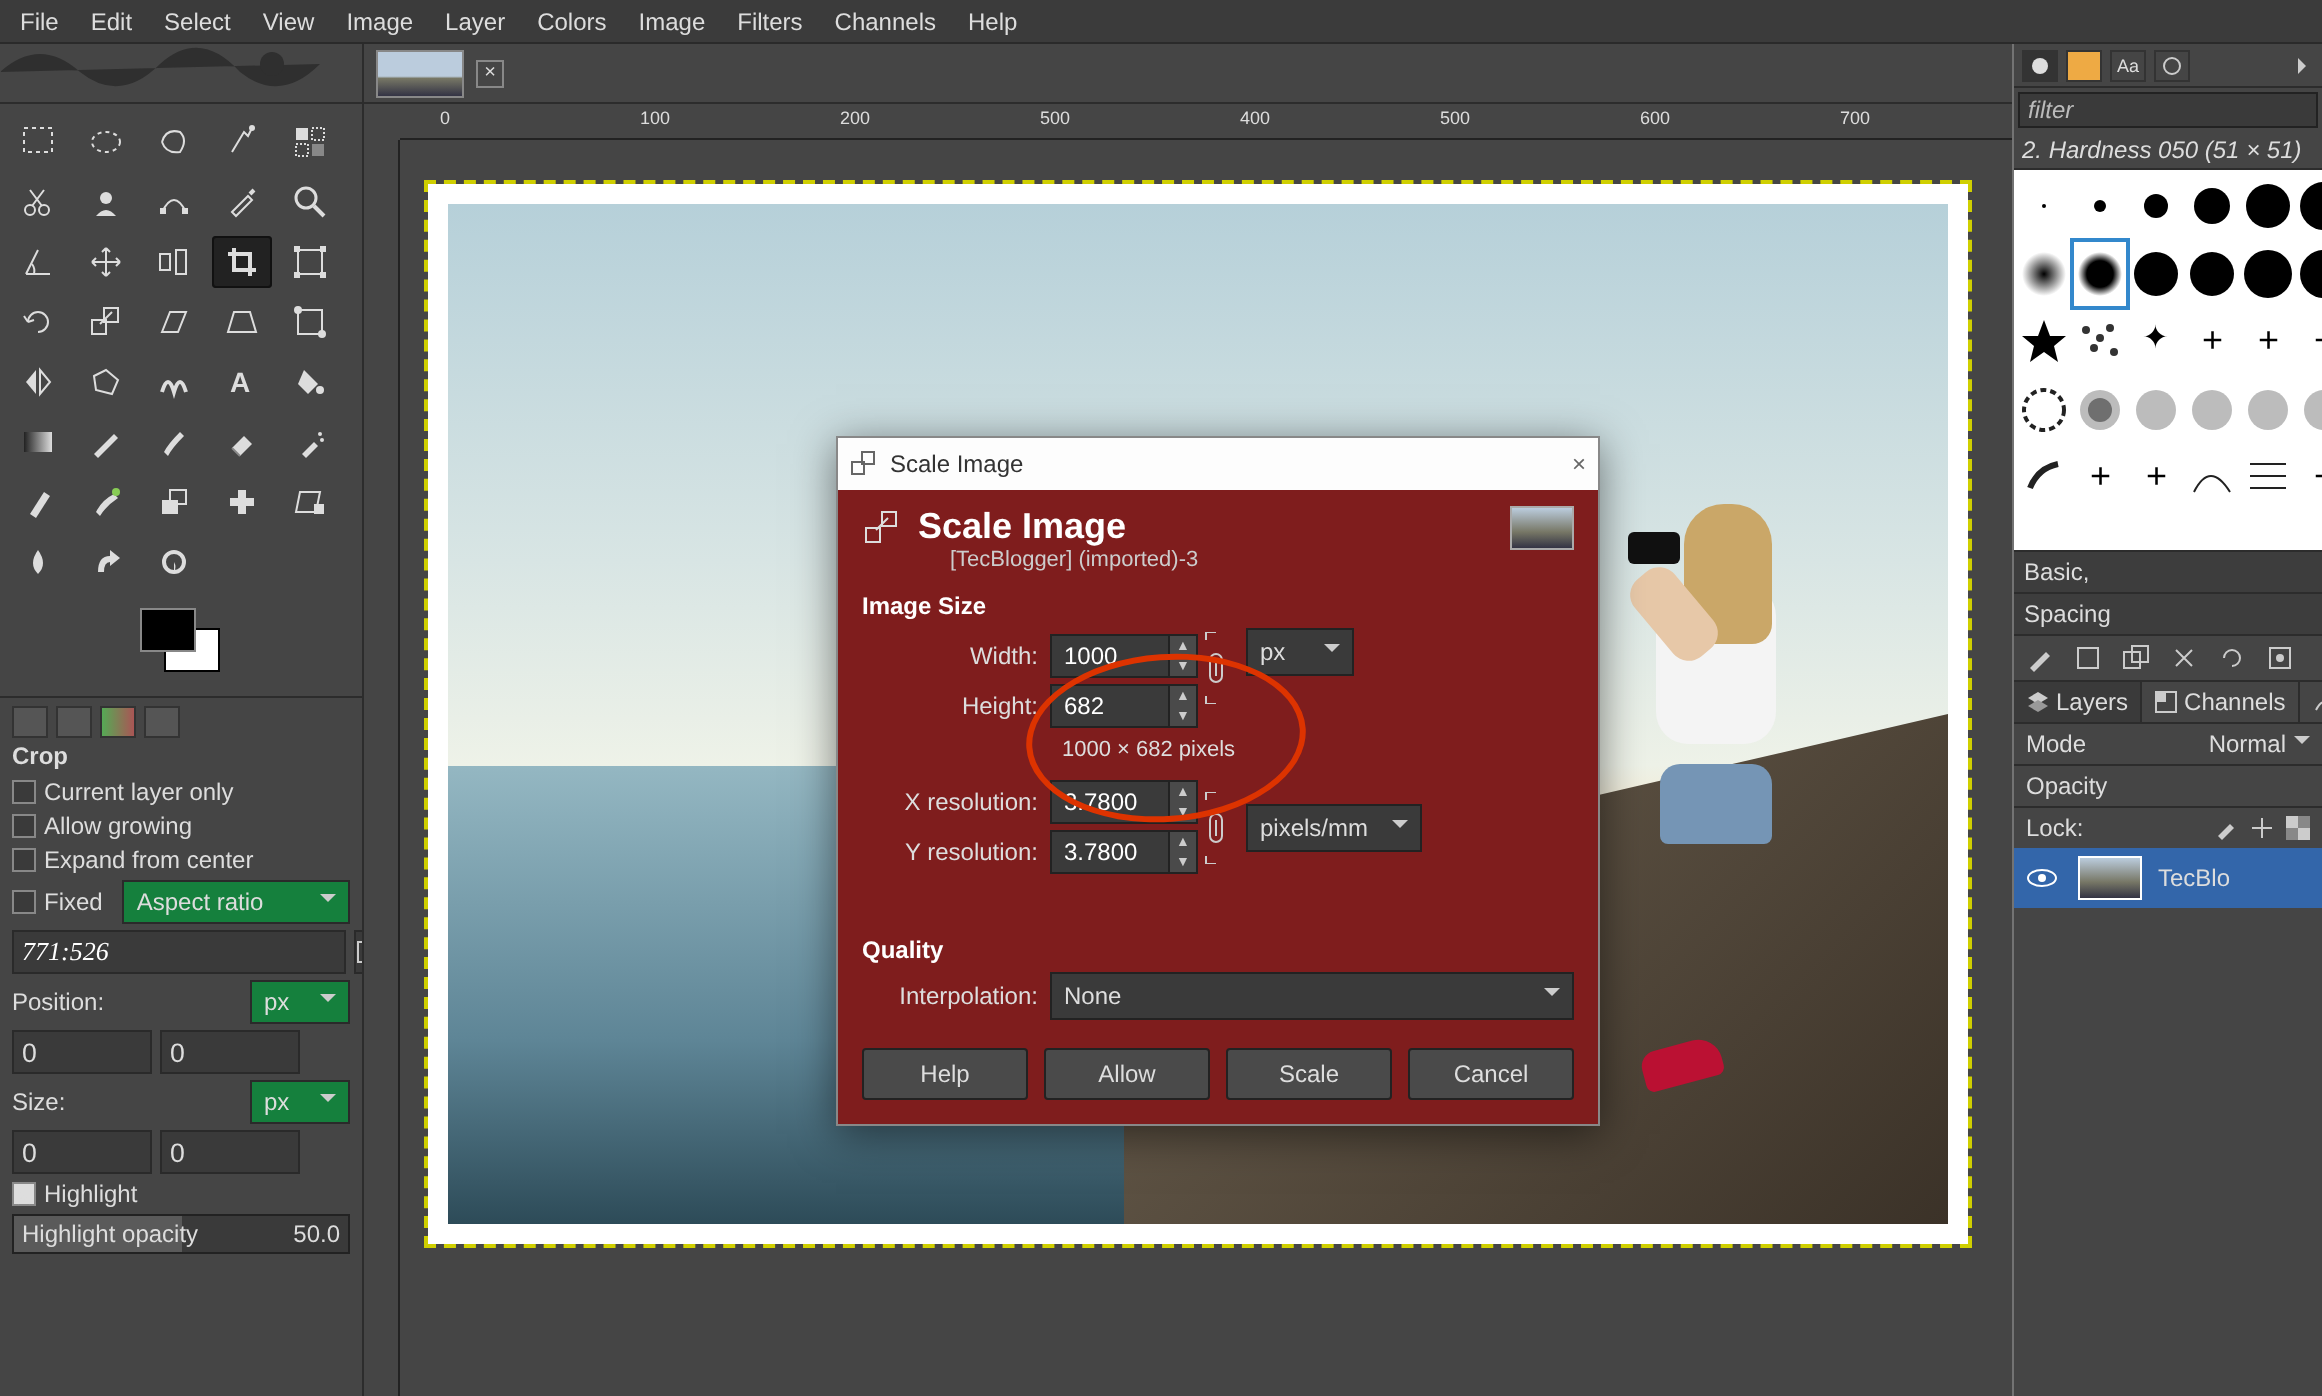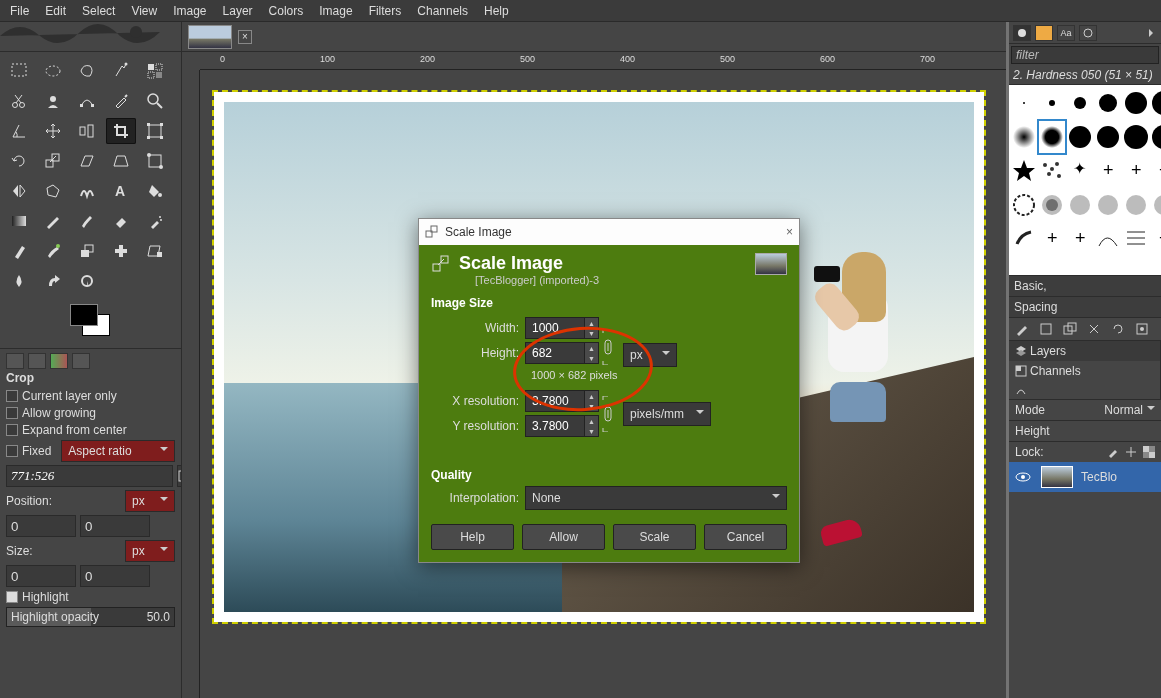--- a/index.html
+++ b/index.html
@@ -17,21 +17,21 @@
 .tool svg { width:18px; height:18px; }
 .swatch-area { position:relative; height:46px; margin-top:4px; }
 .swatch-bg { position:absolute; top:16px; left:78px; width:28px; height:22px; background:#fff; border:1px solid #000; }
 .swatch-fg { position:absolute; top:6px; left:66px; width:28px; height:22px; background:#000; border:1px solid #888; }
 .tool-opts { flex:1; border-top:1px solid #2c2c2c; padding:4px 6px; overflow:hidden; }
 .opt-tabs { display:flex; gap:4px; margin-bottom:2px; }
 .opt-tabs div { width:18px; height:16px; background:#555; border:1px solid #333; }
 .opt-title { font-weight:bold; margin:2px 0 4px; }
 .opt-row { display:flex; align-items:center; margin:3px 0; gap:4px; }
 .chk { width:12px; height:12px; border:1px solid #888; background:#3a3a3a; }
-.opt-sel { display:flex; align-items:center; justify-content:space-between; background:#7f1d1d; border:1px solid #2a2a2a; padding:2px 6px; height:22px; }
+.opt-sel { display:flex; align-items:center; justify-content:space-between; background:#15803d; border:1px solid #2a2a2a; padding:2px 6px; height:22px; }
 .opt-input { background:#3a3a3a; border:1px solid #2a2a2a; color:#fff; padding:2px 4px; height:22px; font-style:italic; font-family:serif; font-size:13px; }
 .num { width:70px; background:#3a3a3a; border:1px solid #2a2a2a; color:#ddd; padding:2px 4px; height:22px; }
 .smallbtn { width:20px; height:22px; background:#3a3a3a; border:1px solid #2a2a2a; display:flex; align-items:center; justify-content:center; }
 .center { flex:1; display:flex; flex-direction:column; position:relative; }
 .tabstrip { height:30px; background:#454545; display:flex; align-items:center; padding:2px 6px; gap:6px; border-bottom:1px solid #2c2c2c; }
 .thumb { width:44px; height:24px; background:linear-gradient(180deg,#bcd 0%,#bcd 55%,#776 60%,#334 100%); border:1px solid #888; }
 .closebox { width:14px; height:14px; border:1px solid #888; display:flex; align-items:center; justify-content:center; font-size:10px; }
 .canvas { flex:1; position:relative; background:#454545; overflow:hidden; }
 .ruler-h { position:absolute; top:0; left:18px; right:0; height:18px; background:#454545; border-bottom:1px solid #222; color:#ddd; font-size:9px; }
 .ruler-h span { position:absolute; top:2px; }
@@ -41,37 +41,37 @@
 .sky { position:absolute; inset:0; background:linear-gradient(180deg,#b6d0d9 0%, #d8e5e4 35%, #eef2e8 55%, #f2eedc 58%, #c9dbe1 60%, #6f93a3 80%, #3a5f6f 100%); }
 .sea { position:absolute; left:0; right:48%; top:55%; bottom:0; background:linear-gradient(180deg,#94b7c2, #5e8596 60%, #2d4b58); }
 .rocks { position:absolute; right:0; bottom:0; width:55%; height:50%; background:linear-gradient(135deg,#6d6150,#3b3228); clip-path:polygon(20% 30%, 100% 0, 100% 100%, 0 100%, 0 70%); }
 .person { position:absolute; right:80px; bottom:190px; width:80px; height:170px; }
 .person .hair { position:absolute; top:0; left:28px; width:44px; height:70px; background:#caa768; border-radius:20px 20px 10px 10px; }
 .person .shirt { position:absolute; top:40px; left:14px; width:60px; height:80px; background:#f4f4f4; border-radius:16px; }
 .person .arm { position:absolute; top:30px; left:10px; width:26px; height:50px; background:#e7c8a8; border-radius:10px; transform:rotate(-40deg); }
 .person .cam { position:absolute; top:14px; left:0; width:26px; height:16px; background:#111; border-radius:3px; }
 .person .leg { position:absolute; bottom:0; left:16px; width:56px; height:40px; background:#7595b5; border-radius:10px 10px 4px 4px; }
 .shoe { position:absolute; bottom:70px; right:113px; width:40px; height:20px; background:#b13; border-radius:8px 12px 4px 4px; transform:rotate(-15deg); }
-.right { width:155px; background:#454545; border-left:3px solid #737373; display:flex; flex-direction:column; overflow:hidden; }
+.right { width:155px; background:#454545; border-left:1px solid #737373; display:flex; flex-direction:column; overflow:hidden; }
 .r-tabs { height:22px; display:flex; align-items:center; gap:4px; padding:2px 4px; border-bottom:1px solid #2c2c2c; }
 .r-tabs .rt { width:18px; height:16px; border:1px solid #333; display:flex; align-items:center; justify-content:center; }
 .r-search { height:18px; background:#3a3a3a; border:1px solid #222; margin:2px; font-style:italic; padding:1px 4px; color:#bbb; }
 .r-line { padding:2px 4px; font-style:italic; color:#ddd; border-bottom:1px solid #2c2c2c; }
 .brushgrid { background:#fff; height:190px; display:grid; grid-template-columns:repeat(6,1fr); grid-auto-rows:32px; gap:2px; padding:2px; overflow:hidden; }
 .brushgrid div { display:flex; align-items:center; justify-content:center; }
 .r-sec { padding:3px 5px; border-top:1px solid #2c2c2c; background:#3d3d3d; }
 .r-icons { display:flex; gap:10px; padding:4px 6px; border-top:1px solid #2c2c2c; }
-.panel-tabs { display:flex; border-top:1px solid #2c2c2c;flex-direction:column; }
+.panel-tabs { display:flex; border-top:1px solid #2c2c2c; }
 .panel-tabs div { padding:3px 6px; border-right:1px solid #2c2c2c; display:flex; align-items:center; gap:3px; }
 .panel-tabs div.act { background:#3a3a3a; }
 .lrow { display:flex; align-items:center; justify-content:space-between; padding:3px 6px; border-top:1px solid #2c2c2c; }
 .layer-item { display:flex; align-items:center; gap:8px; padding:4px 6px; background:#3366aa; }
 .layer-item .eye { width:18px; }
 .layer-item .lthumb { width:32px; height:22px; background:linear-gradient(180deg,#bcd,#776 60%,#334); border:1px solid #fff; }
-.dialog { position:absolute; top:218px; left:418px; width:382px; background:#4d7c0f; border:1px solid #888; box-shadow:0 4px 20px rgba(0,0,0,.5); }
+.dialog { position:absolute; top:218px; left:418px; width:382px; background:#7f1d1d; border:1px solid #888; box-shadow:0 4px 20px rgba(0,0,0,.5); }
 .dlg-title { height:26px; background:#fdfdfd; color:#333; display:flex; align-items:center; padding:0 6px; justify-content:space-between; }
 .dlg-title .t { display:flex; align-items:center; gap:6px; }
 .dlg-body { padding:8px 12px 12px; }
 .dlg-head { display:flex; justify-content:space-between; align-items:flex-start; margin-bottom:10px; }
 .dlg-head h2 { font-size:18px; color:#fff; font-weight:600; }
 .dlg-head .sub { font-size:11px; color:#ccc;padding-left:44px; }
 .dlg-head .dthumb { width:32px; height:22px; background:linear-gradient(180deg,#bcd,#776 60%,#334); border:1px solid #aaa; }
 .sec-title { font-weight:bold; color:#fff; margin:6px 0 4px; }
 .frow { display:flex; align-items:center; margin:3px 0; gap:6px; }
 .frow label { width:88px; text-align:right; color:#ddd; }
@@ -715,21 +715,21 @@
         </div>
     </div>
     <div class="lrow">
       <span>Mode</span>
       <span style="display:flex;align-items:center;gap:4px">
           <span>Normal</span>
           <span class="chev"></span>
         </span>
     </div>
     <div class="lrow">
-      <span>Height</span>
+      <span>Opacity</span>
     </div>
     <div class="lrow">
       <span>Lock:</span>
       <span style="display:flex;gap:6px">
         <svg width="12" height="12">
             <path d="M2 10 L8 4 L10 6 L4 12 Z" fill="#ccc"></path>
           </svg>
         <svg width="12" height="12">
             <path d="M6 1 L6 11 M1 6 L11 6" stroke="#ccc"></path>
           </svg>
@@ -772,21 +772,21 @@
               <path d="M7 11 L13 5" stroke="#ddd"></path>
             </svg>
           <h2>Scale Image</h2>
         </div>
         <div class="sub">[TecBlogger] (imported)-3</div>
       </div>
       <div class="dthumb"></div>
     </div>
 
     <div class="sec-title">Image Size</div>
-    <div style="display:flex;align-items:flex-end">
+    <div style="display:flex;align-items:flex-start">
       <div>
         <div class="frow">
           <label>Width:</label>
           <div class="spin">
               <input value="1000" style="">
               <div class="arrows">
                 <div>▲</div>
                 <div>▼</div>
               </div>
             </div>

